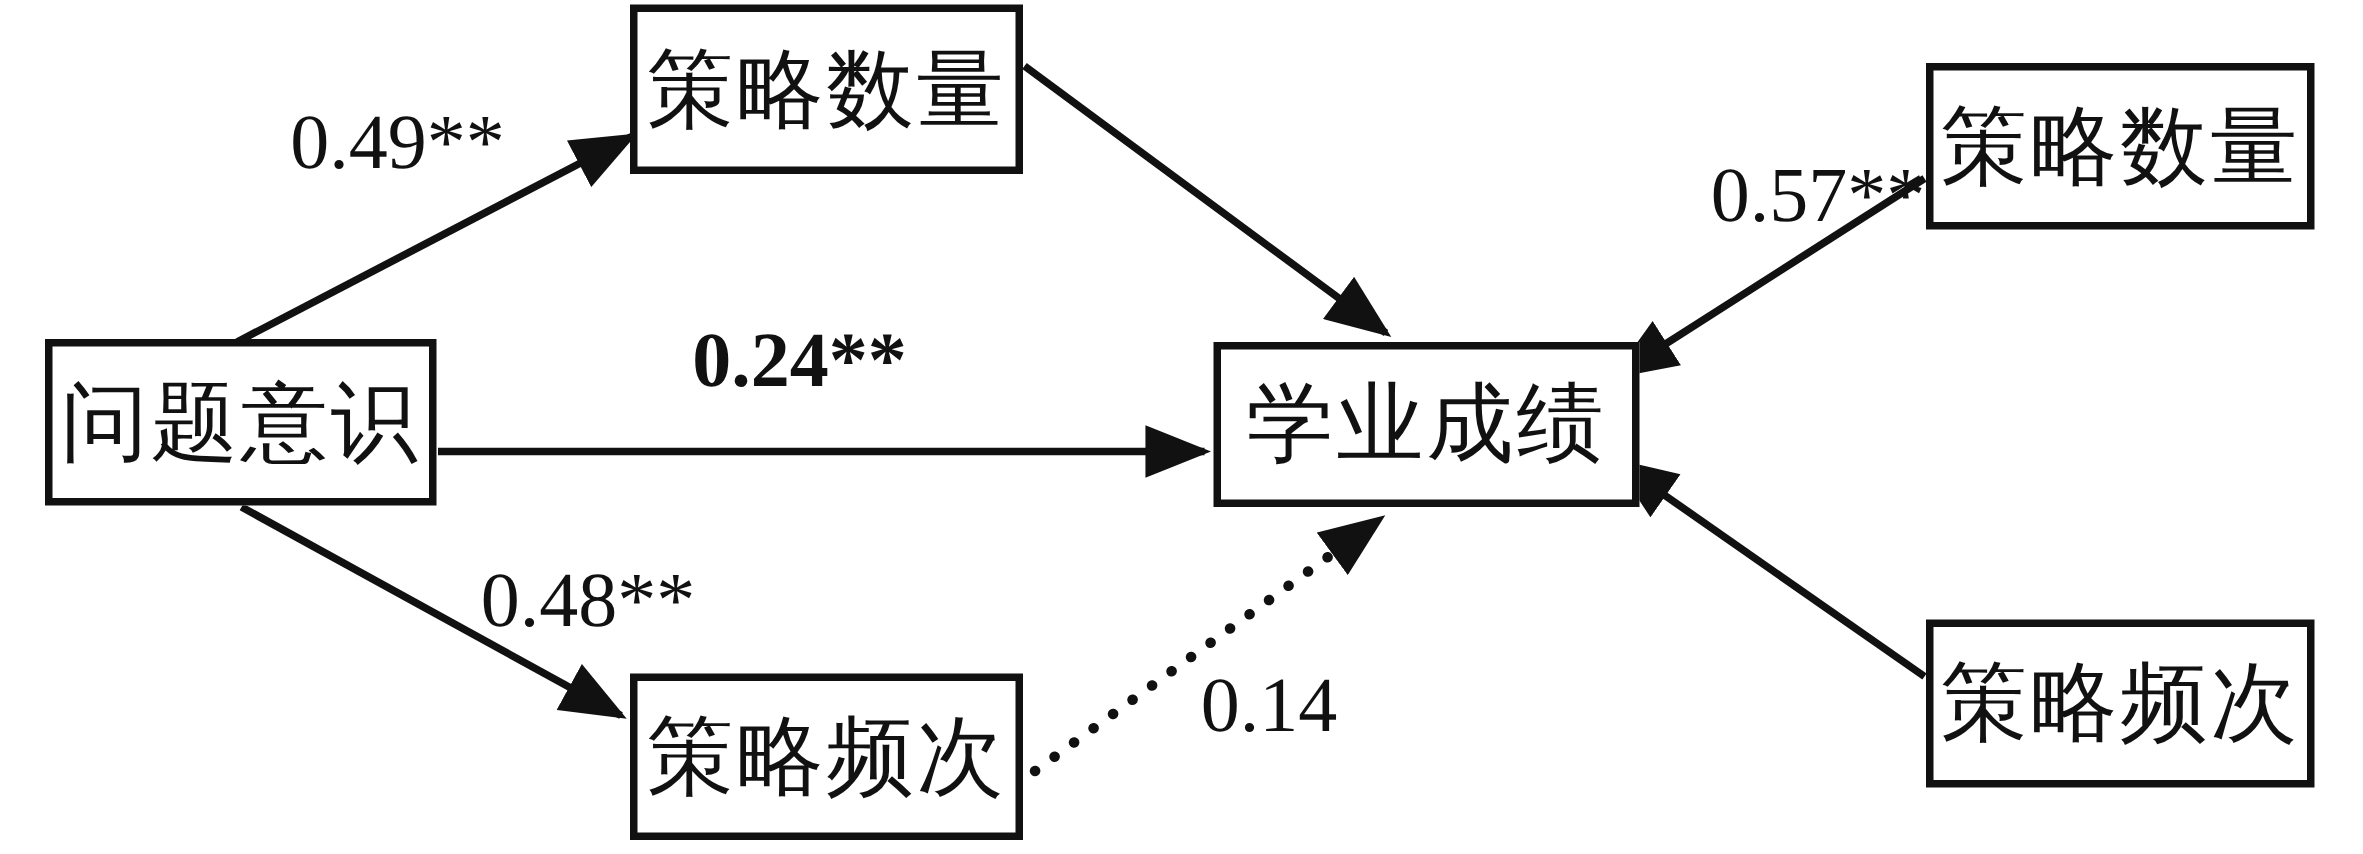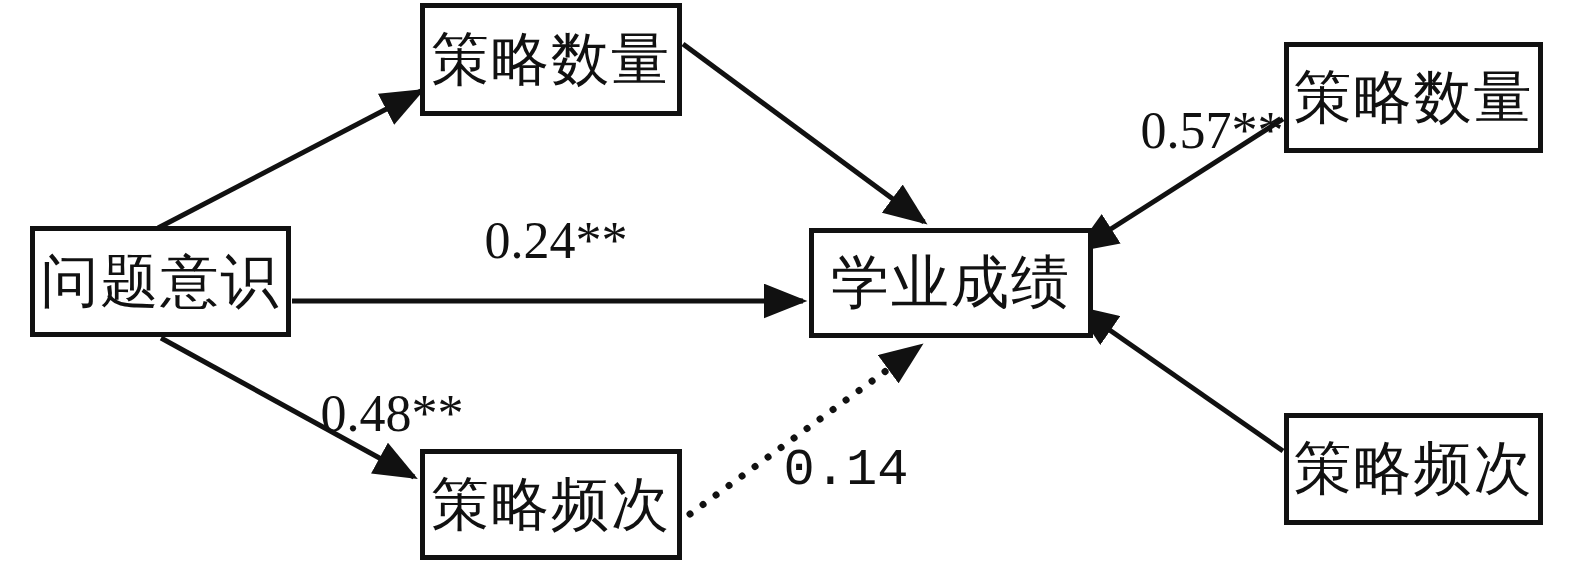--- a/index.html
+++ b/index.html
@@ -88,24 +88,25 @@
   </div>
 
   <div class="node-box" style="left:1284px; top:42px;  width:259px; height:111px;">
     <span>策略数量</span>
   </div>
 
   <div class="node-box" style="left:1284px; top:413px; width:259px; height:112px;">
     <span>策略频次</span>
   </div>
 
+  <div class="edge-label" style="left:265px;  top:96px;">0.49**</div>
 
 
-  <div class="edge-label" style="left:556px;  top:241px;">0.24**</div>
+  <div class="edge-label" style="left:533px;  top:241px;font-weight:bold;">0.24**</div>
 
-  <div class="edge-label" style="left:392px;  top:414px;">0.48**</div>
+  <div class="edge-label" style="left:392px;  top:401px;">0.48**</div>
 
-  <div class="edge-label" style="left:846px;  top:471px;font-family:Liberation Mono, monospace;">0.14</div>
+  <div class="edge-label" style="left:846px;  top:471px;">0.14</div>
 
   <div class="edge-label" style="left:1212px; top:131px;">0.57**</div>
 
 
 </div>
 
 </body></html>

